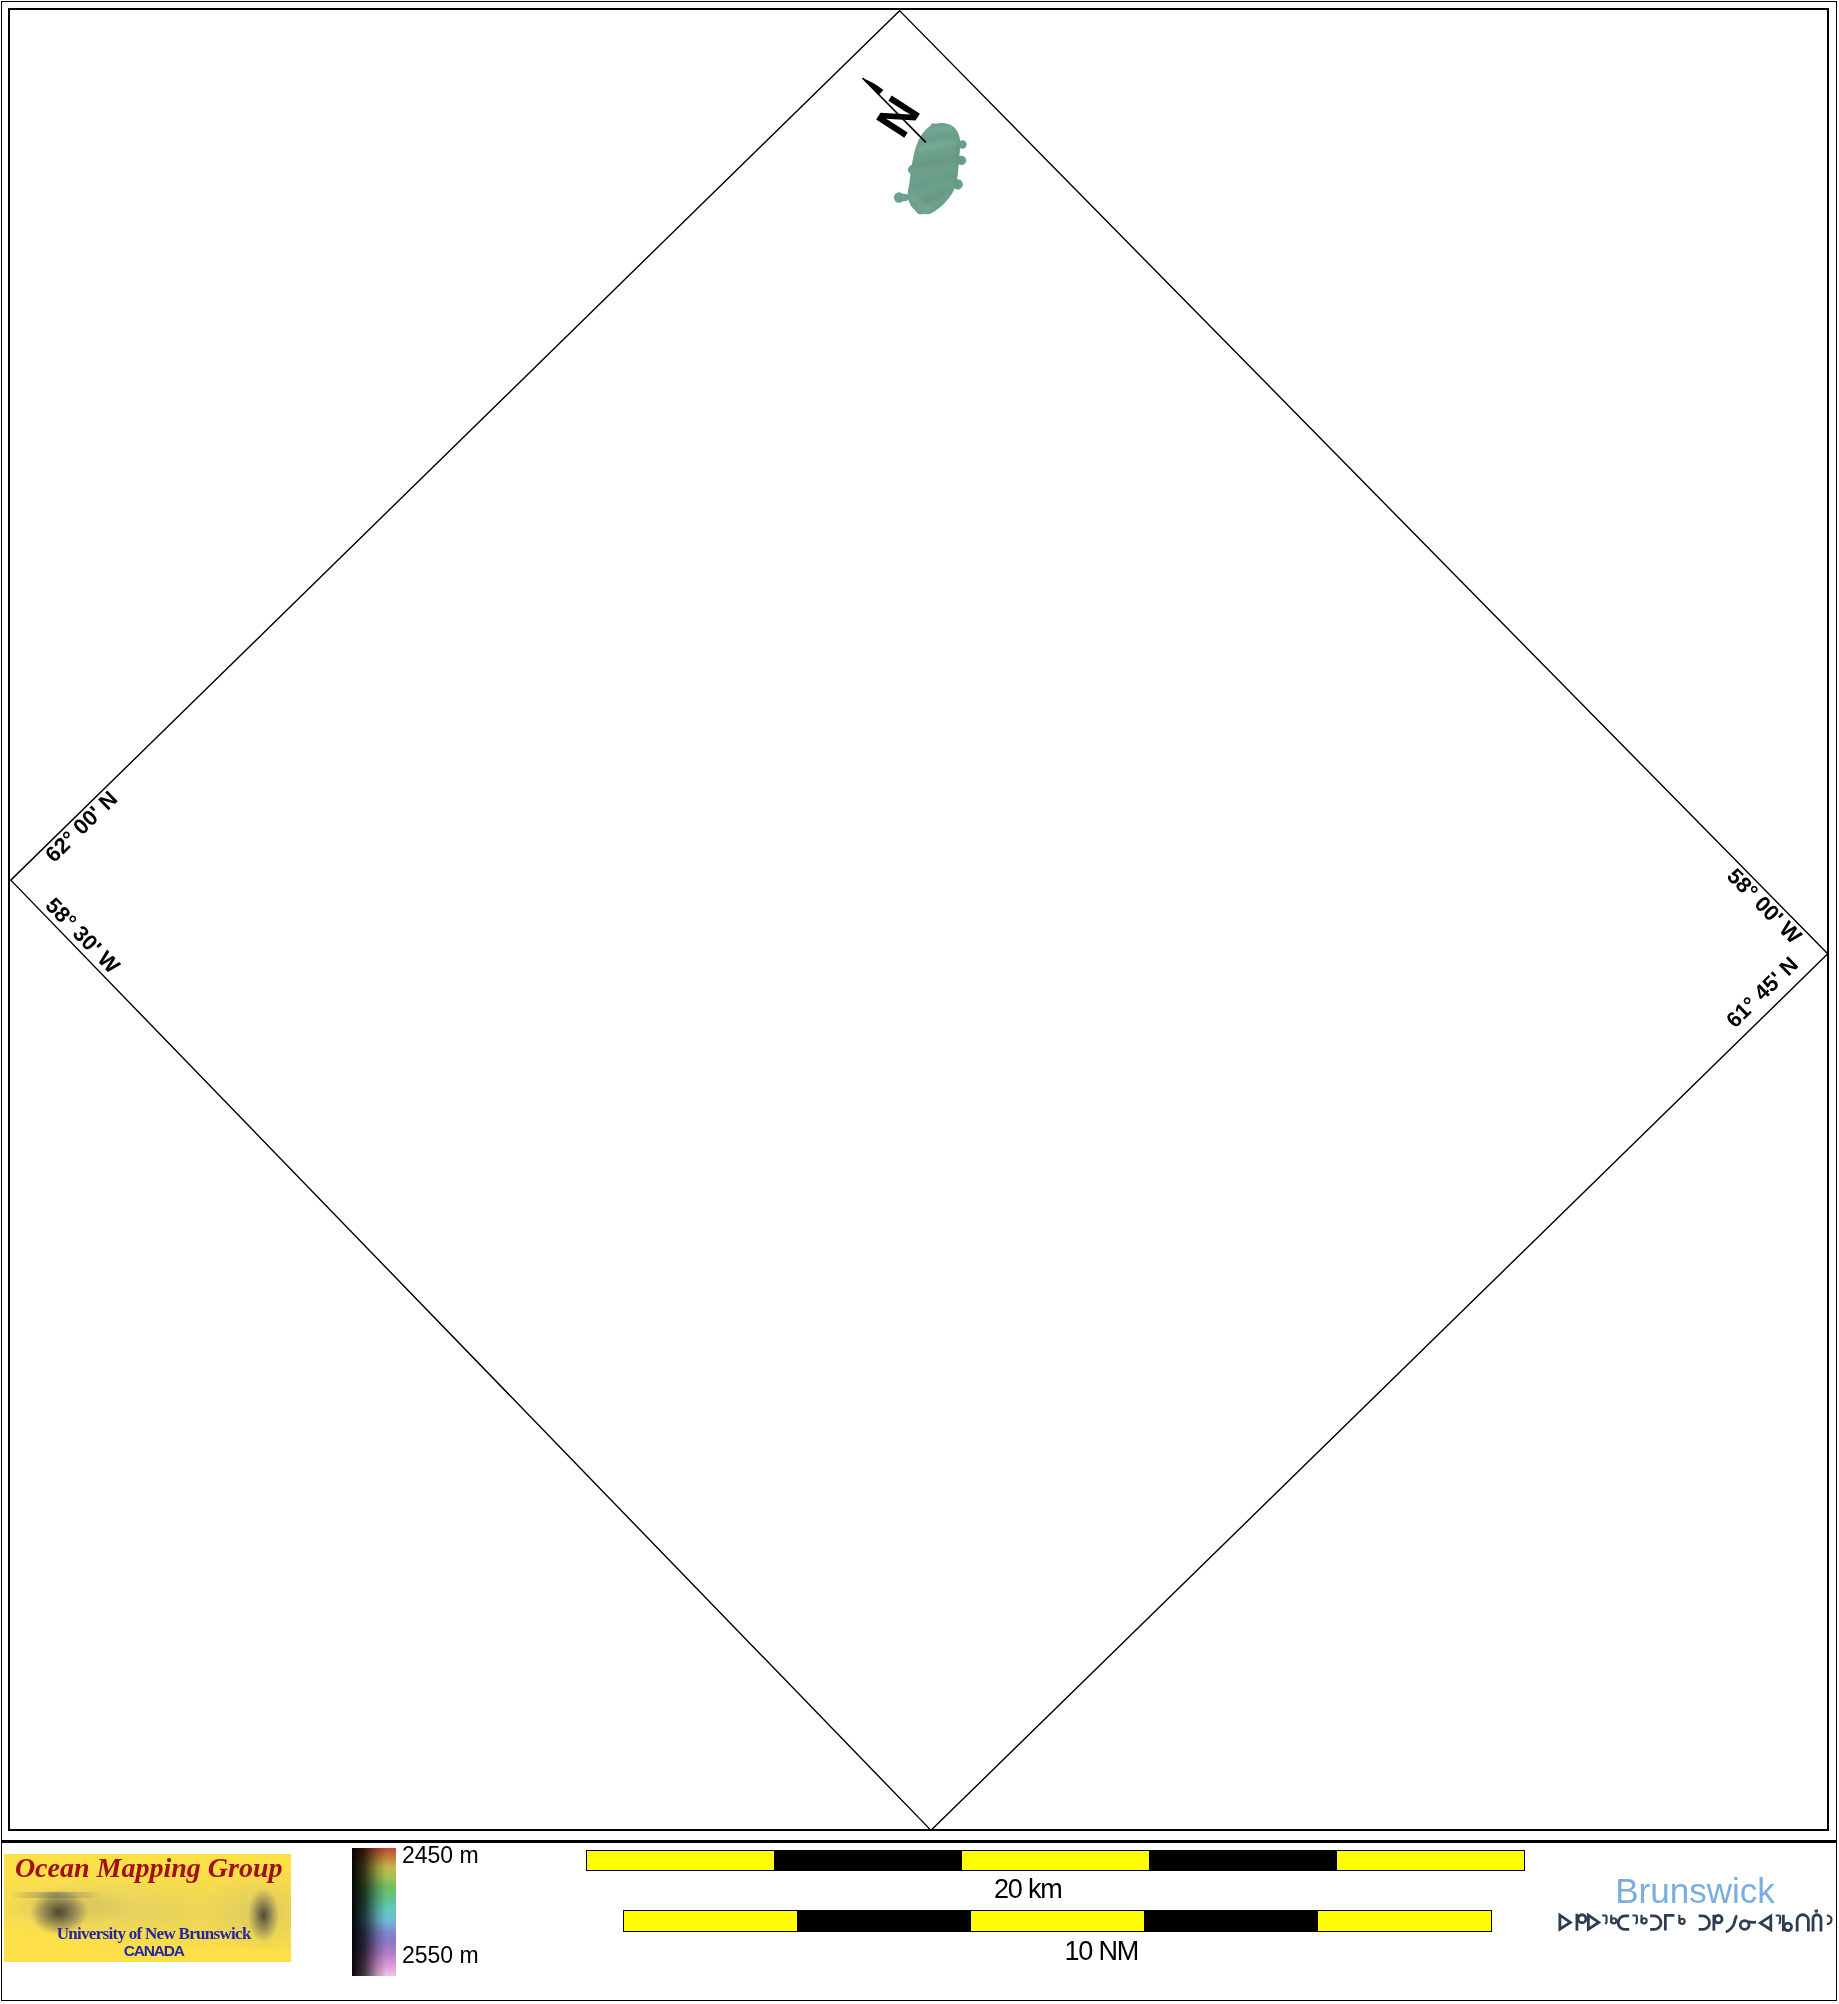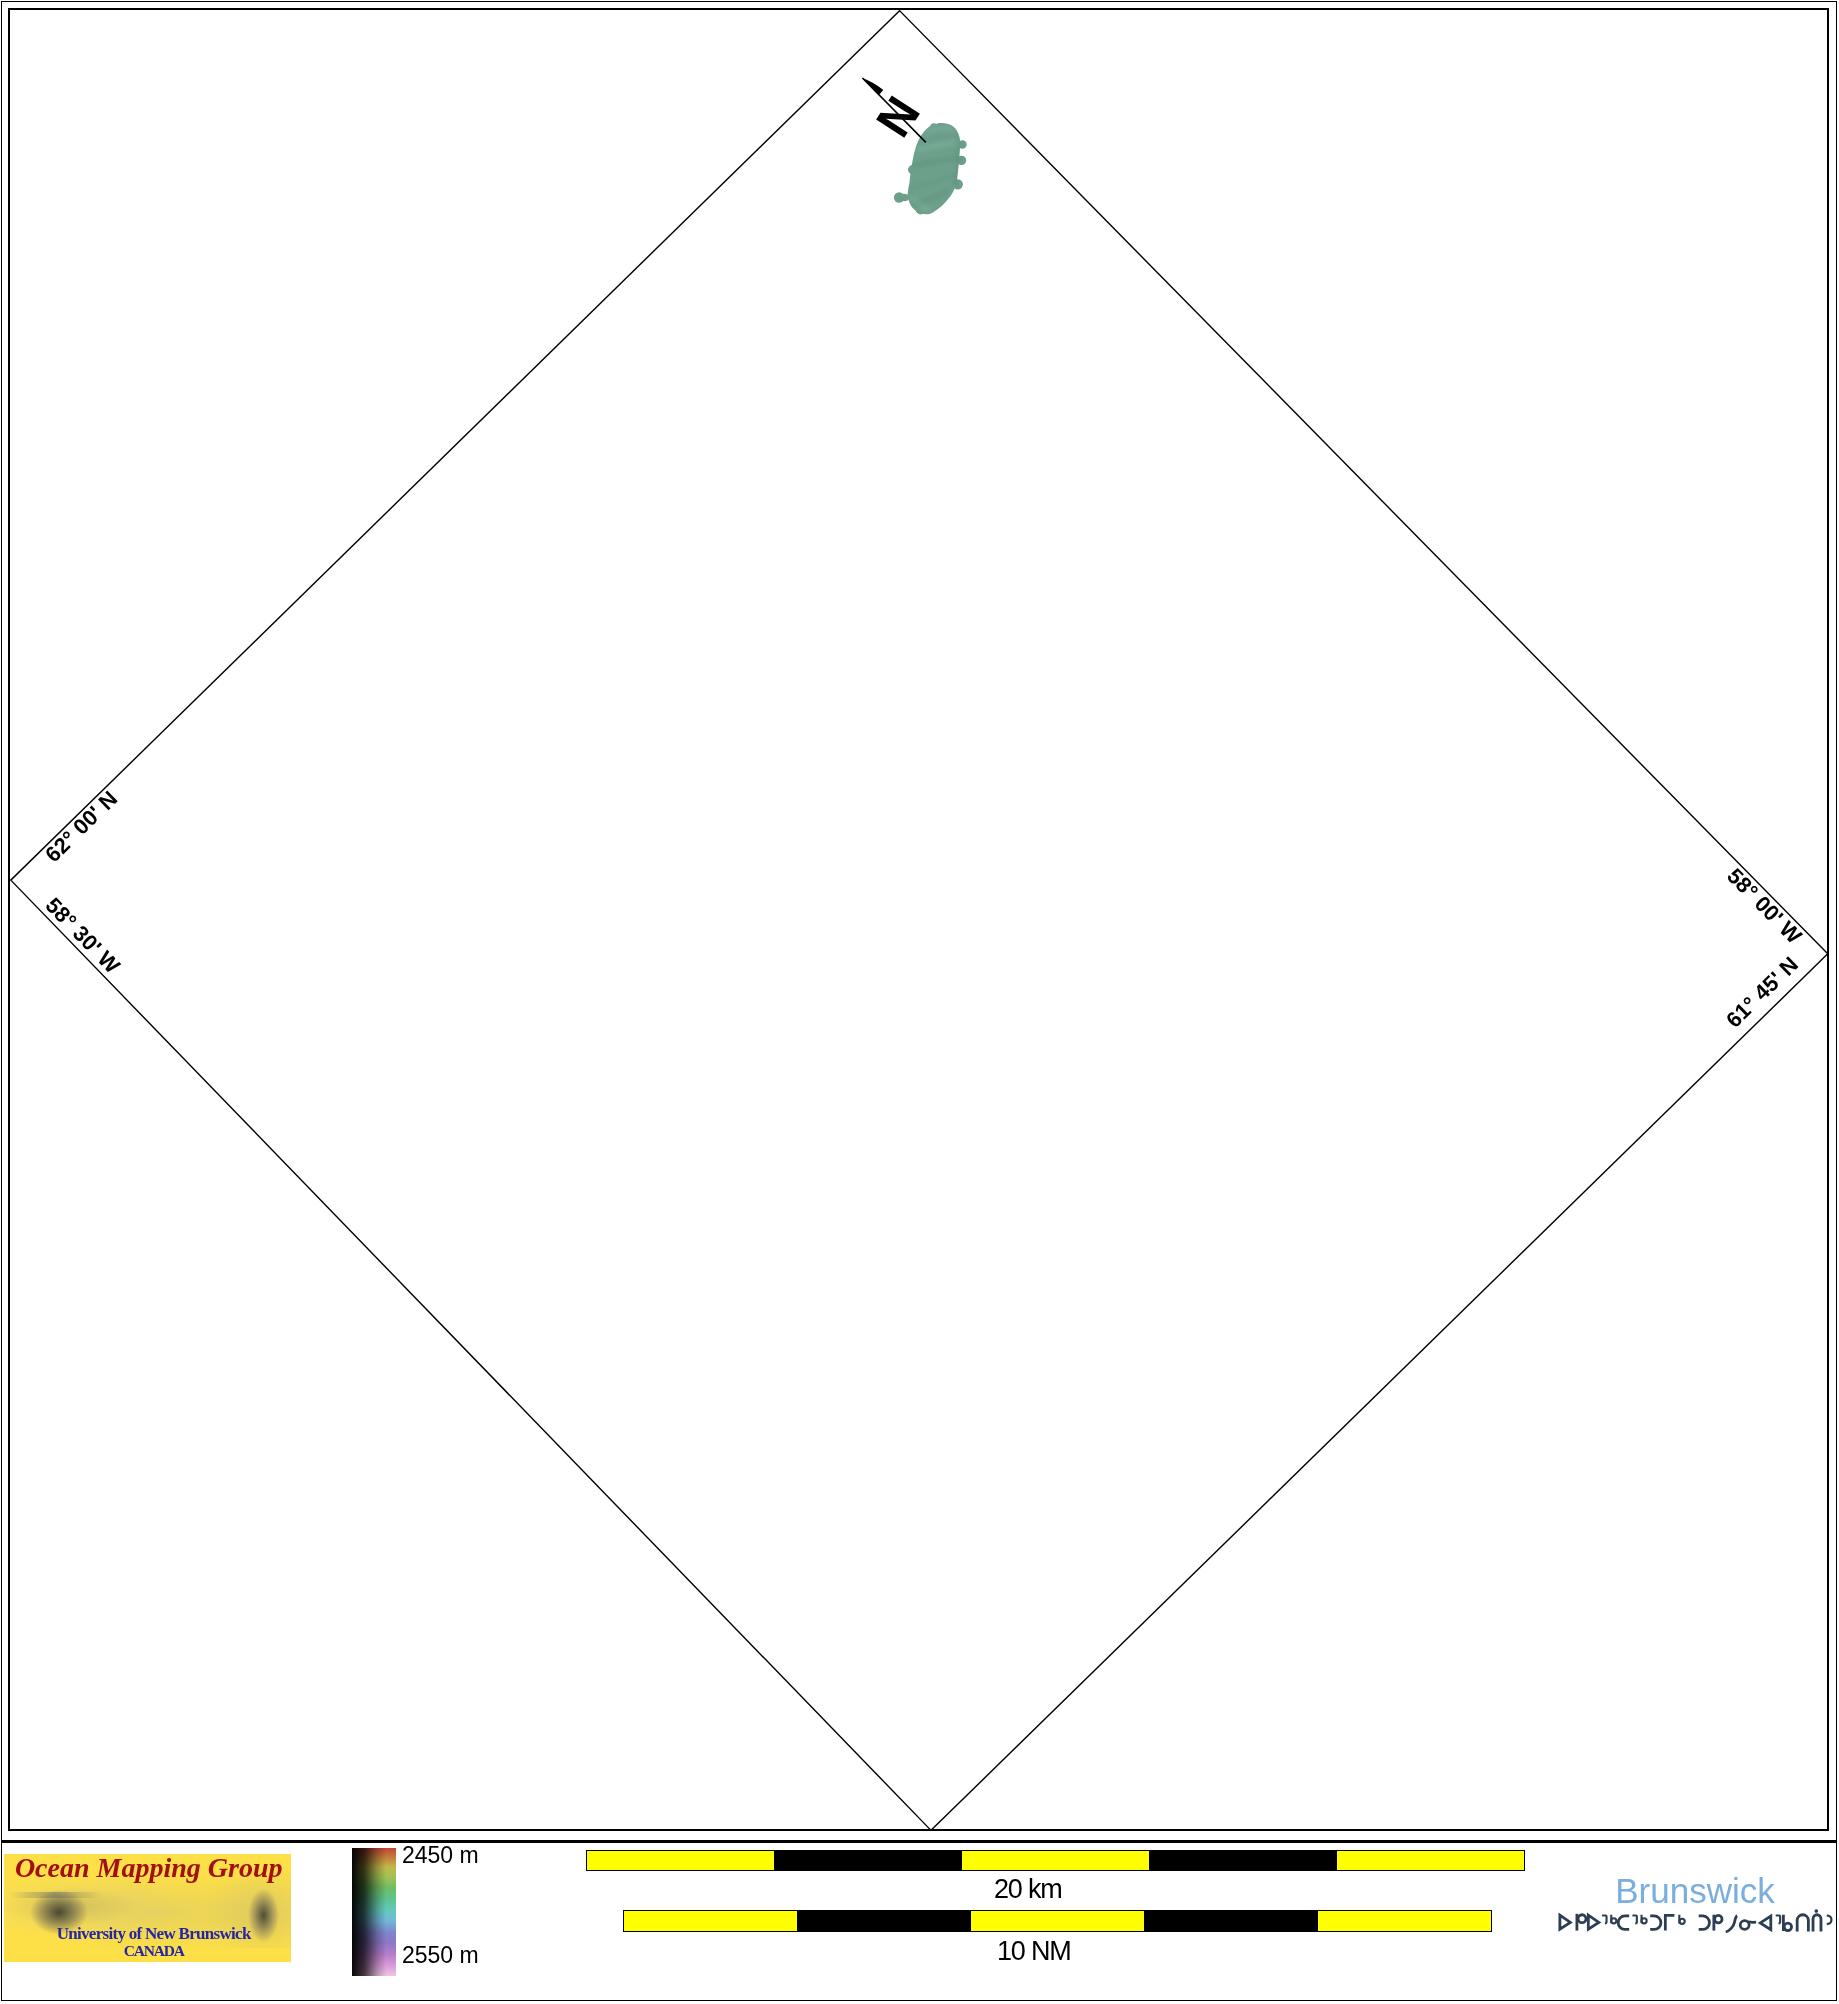--- a/index.html
+++ b/index.html
@@ -110,38 +110,38 @@
 
   <div class="abs" style="left:21px;top:35px;width:68px;height:52px;background:radial-gradient(ellipse 29px 22.5px at 50% 45%, rgba(40,40,40,0.8), rgba(80,80,80,0.45) 60%, rgba(130,130,130,0) 100%);"></div>
   <div class="abs" style="left:4.7px;top:38px;width:92px;height:6.1px;background:linear-gradient(90deg, rgba(100,100,100,0), rgba(100,100,100,0.5), rgba(100,100,100,0));"></div>
 
   <div class="abs" style="left:237px;top:33px;width:45px;height:63px;background:radial-gradient(ellipse 15.5px 27px at 50% 45%, rgba(45,45,45,0.8), rgba(85,85,85,0.4) 60%, rgba(140,140,140,0) 100%);"></div>
 
   <div class="abs" style="left:0;top:-1.9px;width:289px;text-align:center;font-family:'Liberation Serif',serif;font-style:italic;font-weight:bold;font-size:28px;color:#a11016;">Ocean Mapping Group</div>
 
   <div class="abs" style="left:0;top:70px;width:299px;text-align:center;font-family:'Liberation Serif',serif;font-weight:bold;font-size:17px;letter-spacing:-0.7px;color:#2525a5;">University of New Brunswick</div>
 
-  <div class="abs" style="left:0;top:88px;width:299px;text-align:center;font-family:Liberation Serif, serif;font-weight:bold;font-size:15.5px;letter-spacing:-1.2px;color:#2525a5;">CANADA</div>
+  <div class="abs" style="left:0;top:88px;width:299px;text-align:center;font-family:Liberation Sans, sans-serif;font-weight:bold;font-size:15.5px;letter-spacing:-1.2px;color:#2525a5;">CANADA</div>
 </div>
 
 <div class="abs" style="left:352px;top:1848px;width:44px;height:128px;background:
   linear-gradient(90deg, rgba(0,0,0,0.96) 0%, rgba(0,0,0,0.72) 28%, rgba(0,0,0,0.22) 58%, rgba(0,0,0,0) 78%),
   linear-gradient(180deg, #c04535 0%, #c27b3b 7%, #c3b84a 15%, #9fc253 23%, #6fbd62 31%, #5ec48f 40%, #63c9c0 49%, #72b8d8 57%, #7e86cc 66%, #8d78c8 74%, #b47fc8 83%, #d898d8 91%, #ecc6e4 100%);"></div>
 
 <div class="abs" style="left:402px;top:1844px;font-size:23px;line-height:23px;color:#000">2450 m</div>
 
 <div class="abs" style="left:402px;top:1944px;font-size:23px;line-height:23px;color:#000">2550 m</div>
 
 <div class="abs" style="left:586px;top:1850px;width:937px;height:19px;border:1.4px solid #000;background:linear-gradient(90deg,#ffff00 0,#ffff00 20%,#000 20%,#000 40%,#ffff00 40%,#ffff00 60%,#000 60%,#000 80%,#ffff00 80%,#ffff00 100%);"></div>
 
 <div class="abs" style="left:994px;top:1876px;width:141px;font-size:27px;line-height:27px;letter-spacing:-1.2px;color:#000">20 km</div>
 
 <div class="abs" style="left:623px;top:1910px;width:867px;height:20px;border:1.4px solid #000;background:linear-gradient(90deg,#ffff00 0,#ffff00 20%,#000 20%,#000 40%,#ffff00 40%,#ffff00 60%,#000 60%,#000 80%,#ffff00 80%,#ffff00 100%);"></div>
 
-<div class="abs" style="left:997px;top:1938px;width:141px;text-align:left;font-size:27px;line-height:27px;letter-spacing:-1.2px;color:#000">10 NM</div>
+<div class="abs" style="left:997px;top:1938px;width:141px;text-align:right;font-size:27px;line-height:27px;letter-spacing:-1.2px;color:#000">10 NM</div>
 
 <div class="abs" style="left:1601px;top:1873px;width:188px;text-align:center;font-size:35px;line-height:35px;color:#79aede;">Brunswick</div>
 
 <svg class="abs" style="left:1549px;top:1904px" width="291" height="35" viewBox="3300 4055 620 75">
   <g stroke="#2e3e52" stroke-width="6" fill="none">
 
     <path d="M 3321.5,4079 L 3321.5,4109 L 3344,4094.5 Z"></path>
 
     <path d="M 3358,4076 L 3358,4112"></path>
     <circle cx="3369" cy="4086.5" r="8.5"></circle>

